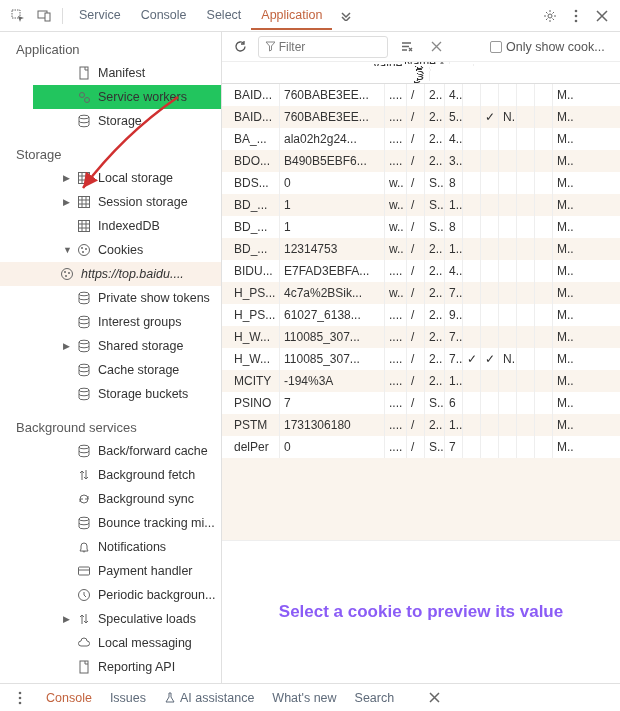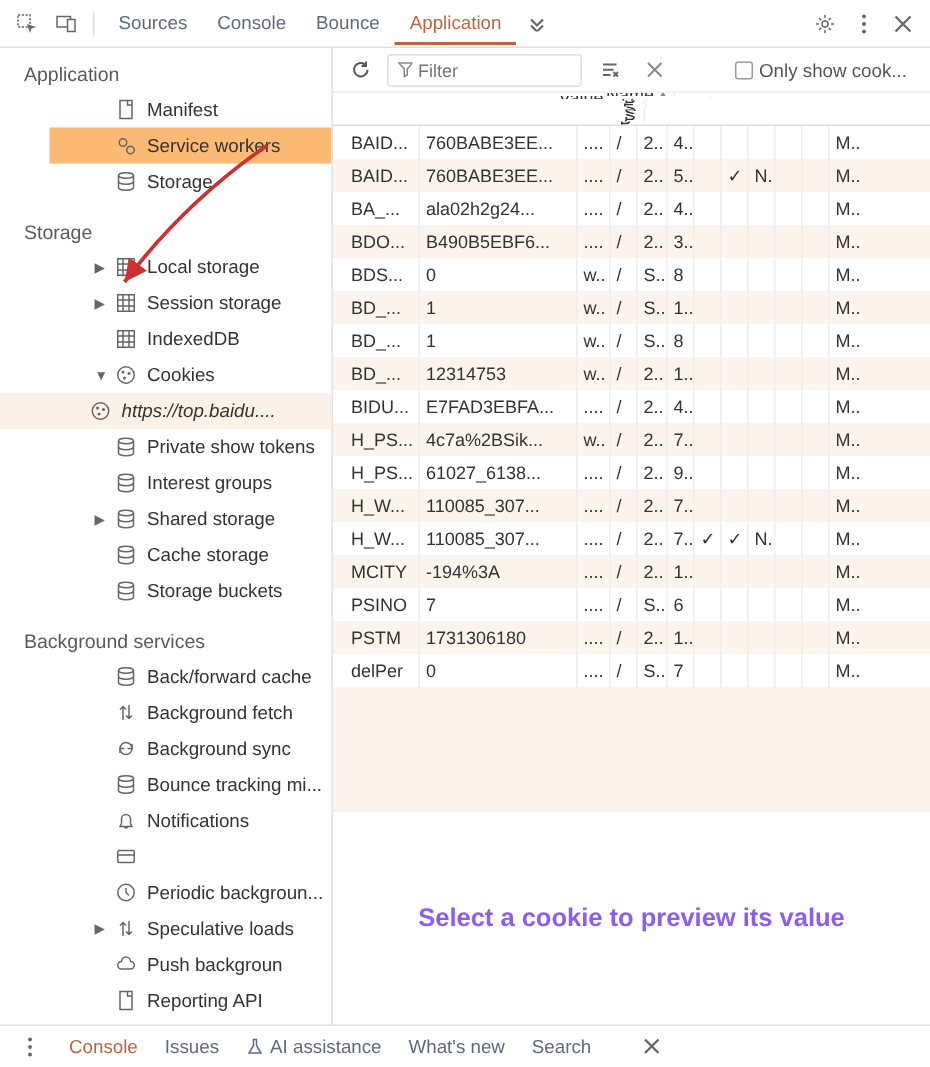--- a/index.html
+++ b/index.html
@@ -10,21 +10,21 @@
 .tab.active { color: #c2633e; border-bottom: 2px solid #c2633e; }
 .icon-btn { width: 24px; height: 24px; display: flex; align-items: center; justify-content: center; cursor: pointer; color: #666; border-radius: 3px; }
 .main { flex: 1; display: flex; min-height: 0; }
 .sidebar { width: 222px; border-right: 1px solid #e0e0e0; overflow-y: auto; position: relative; padding-top: 4px; }
 .sidebar::-webkit-scrollbar { width: 10px; }
 .sidebar::-webkit-scrollbar-thumb { background: #ccc; border-radius: 5px; }
 .section-title { font-size: 13px; color: #5a5a5a; padding: 6px 10px 4px 16px; }
 .tree-item { display: flex; align-items: center; height: 24px; padding-left: 14px; cursor: pointer; white-space: nowrap; overflow: hidden; text-overflow: ellipsis; }
 .tree-item.indent2 { padding-left: 30px; margin-left: 33px; }
 .tree-item.indent3 { padding-left: 46px; font-style: italic; }
-.tree-item.selected { background: #fdba74; }
+.tree-item.selected { background: #22c55e; }
 .sidebar .tree-item.domain { background: #faf1e9; }
 .tri { width: 10px; display: inline-block; color: #666; margin-right: 3px; font-size: 9px; }
 .tri.none { visibility: hidden; }
 .ic { width: 16px; height: 16px; display: inline-flex; align-items: center; justify-content: center; margin-right: 6px; color: #555; flex-shrink: 0; }
 .tree-item .lbl { overflow: hidden; text-overflow: ellipsis; flex: 1; }
 .vdiv { height: 8px; }
 .right { flex: 1; display: flex; flex-direction: column; min-width: 0; }
 .toolbar { display: flex; align-items: center; height: 30px; padding: 0 6px; border-bottom: 1px solid #eee; gap: 6px; }
 .filter-box { display: flex; align-items: center; border: 1px solid #ddd; border-radius: 3px; height: 22px; padding: 0 6px; gap: 4px; width: 130px; }
 .filter-box input { border: none; outline: none; width: 100%; font-size: 12px; color: #ec4899; }
@@ -68,23 +68,23 @@
       </svg>
     </div>
   <div class="icon-btn">
       <svg width="14" height="14" viewBox="0 0 14 14">
         <rect x="1" y="2" width="9" height="7" fill="none" stroke="#666"></rect>
         <rect x="8" y="4" width="5" height="8" fill="#fff" stroke="#666"></rect>
       </svg>
     </div>
   <div style="width:1px;height:16px;background:#ddd;margin:0 4px"></div>
   <div id="tabs" style="display: flex;">
-      <div class="tab">Sources</div>
+      <div class="tab">Service</div>
       <div class="tab">Console</div>
-      <div class="tab">Bounce</div>
+      <div class="tab">Select</div>
       <div class="tab active">Application</div>
     </div>
   <div class="icon-btn">
       <svg width="10" height="10">
         <path d="M1 2 L5 6 L9 2" stroke="#666" fill="none" stroke-width="1.5"></path>
         <path d="M1 6 L5 10 L9 6" stroke="#666" fill="none" stroke-width="1.5"></path>
       </svg>
     </div>
   <div class="spacer"></div>
   <div class="icon-btn">
@@ -320,20 +320,21 @@
           <span class="lbl">Notifications</span>
         </div>
         <div class="tree-item indent2">
           <span class="tri none">▶</span>
           <span class="ic">
             <svg width="14" height="14" viewBox="0 0 14 14">
               <rect x="1.5" y="3" width="11" height="8" rx="1" fill="none" stroke="#666"></rect>
               <path d="M1.5 6 L12.5 6" stroke="#666"></path>
             </svg>
           </span>
+          <span class="lbl">Payment handler</span>
         </div>
         <div class="tree-item indent2">
           <span class="tri none">▶</span>
           <span class="ic">
             <svg width="14" height="14" viewBox="0 0 14 14">
               <circle cx="7" cy="7" r="5.5" fill="none" stroke="#666"></circle>
               <path d="M7 4 L7 7 L9 9" fill="none" stroke="#666"></path>
             </svg>
           </span>
           <span class="lbl">Periodic backgroun...</span>
@@ -348,21 +349,21 @@
           </span>
           <span class="lbl">Speculative loads</span>
         </div>
         <div class="tree-item indent2">
           <span class="tri none">▶</span>
           <span class="ic">
             <svg width="14" height="14" viewBox="0 0 14 14">
               <path d="M4 10 A2.5 2.5 0 0 1 4 5 A3 3 0 0 1 10 5 A2.5 2.5 0 0 1 10 10 Z" fill="none" stroke="#666"></path>
             </svg>
           </span>
-          <span class="lbl">Push backgroun</span>
+          <span class="lbl">Local messaging</span>
         </div>
         <div class="tree-item indent2">
           <span class="tri none">▶</span>
           <span class="ic">
             <svg width="14" height="14" viewBox="0 0 14 14">
               <rect x="3" y="1" width="8" height="12" fill="none" stroke="#666"></rect>
               <path d="M8 1 L8 4 L11 4" fill="none" stroke="#666"></path>
             </svg>
           </span>
           <span class="lbl">Reporting API</span>

